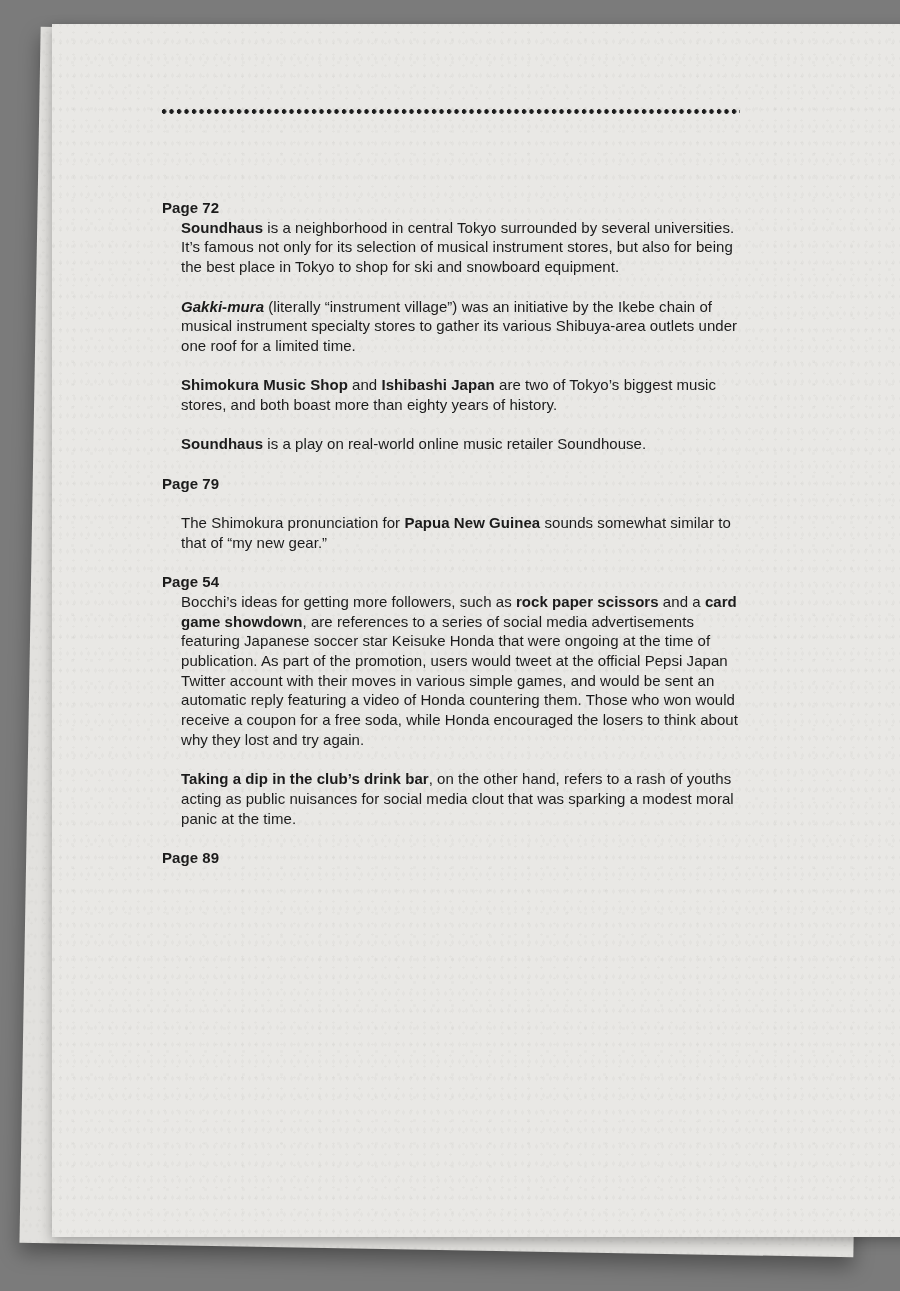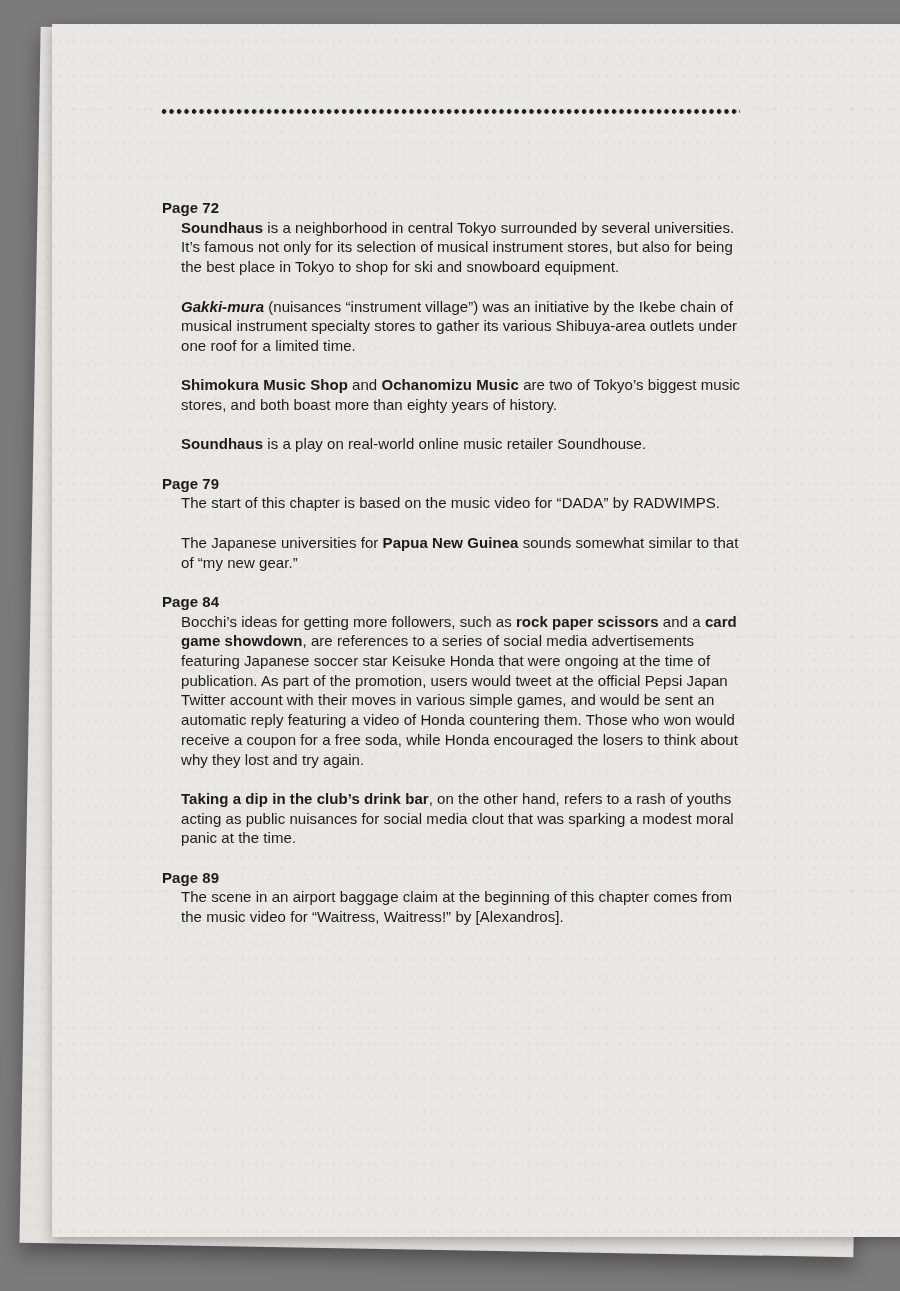--- a/index.html
+++ b/index.html
@@ -85,36 +85,34 @@
 </head>
 <body>
 
 <div class="sheet-back"></div>
 <div class="sheet-top">
   <div class="dotted-divider"></div>
   <div class="notes-content" id="notes">
       <div class="notes-section">
         <div class="page-heading">Page 72</div>
         <p class="note-paragraph"><span class="run-bold ">Soundhaus</span><span class=""> is a neighborhood in central Tokyo surrounded by several universities. It’s famous not only for its selection of musical instrument stores, but also for being the best place in Tokyo to shop for ski and snowboard equipment.</span></p>
-        <p class="note-paragraph"><span class="run-bold run-italic">Gakki-mura</span><span class=""> (nuisances “instrument village”) was an initiative by the Ikebe chain of musical instrument specialty stores to gather its various Shibuya-area outlets under one roof for a limited time.</span></p>
-        <p class="note-paragraph"><span class="run-bold ">Shimokura Music Shop</span><span class=""> and </span><span class="run-bold ">Ochanomizu Music</span><span class=""> are two of Tokyo’s biggest music stores, and both boast more than eighty years of history.</span></p>
+        <p class="note-paragraph"><span class="run-bold run-italic">Gakki-mura</span><span class=""> (literally “instrument village”) was an initiative by the Ikebe chain of musical instrument specialty stores to gather its various Shibuya-area outlets under one roof for a limited time.</span></p>
+        <p class="note-paragraph"><span class="run-bold ">Shimokura Music Shop</span><span class=""> and </span><span class="run-bold ">Ishibashi Japan</span><span class=""> are two of Tokyo’s biggest music stores, and both boast more than eighty years of history.</span></p>
       </div>
       <div class="notes-section">
         <p class="note-paragraph"><span class="run-bold ">Soundhaus</span><span class=""> is a play on real-world online music retailer Soundhouse.</span></p>
       </div>
       <div class="notes-section">
         <div class="page-heading">Page 79</div>
-        <p class="note-paragraph"><span class="">The start of this chapter is based on the music video for “DADA” by RADWIMPS.</span></p>
       </div>
       <div class="notes-section">
-        <p class="note-paragraph"><span class="">The Japanese universities for </span><span class="run-bold ">Papua New Guinea</span><span class=""> sounds somewhat similar to that of “my new gear.”</span></p>
+        <p class="note-paragraph"><span class="">The Shimokura pronunciation for </span><span class="run-bold ">Papua New Guinea</span><span class=""> sounds somewhat similar to that of “my new gear.”</span></p>
       </div>
       <div class="notes-section">
-        <div class="page-heading">Page 84</div>
+        <div class="page-heading">Page 54</div>
         <p class="note-paragraph"><span class="">Bocchi’s ideas for getting more followers, such as </span><span class="run-bold ">rock paper scissors</span><span class=""> and a </span><span class="run-bold ">card game showdown</span><span class="">, are references to a series of social media advertisements featuring Japanese soccer star Keisuke Honda that were ongoing at the time of publication. As part of the promotion, users would tweet at the official Pepsi Japan Twitter account with their moves in various simple games, and would be sent an automatic reply featuring a video of Honda countering them. Those who won would receive a coupon for a free soda, while Honda encouraged the losers to think about why they lost and try again.</span></p>
         <p class="note-paragraph"><span class="run-bold ">Taking a dip in the club’s drink bar</span><span class="">, on the other hand, refers to a rash of youths acting as public nuisances for social media clout that was sparking a modest moral panic at the time.</span></p>
       </div>
       <div class="notes-section">
         <div class="page-heading">Page 89</div>
-        <p class="note-paragraph"><span class="">The scene in an airport baggage claim at the beginning of this chapter comes from the music video for “Waitress, Waitress!” by [Alexandros].</span></p>
       </div>
     </div>
 </div>
 
 </body></html>

